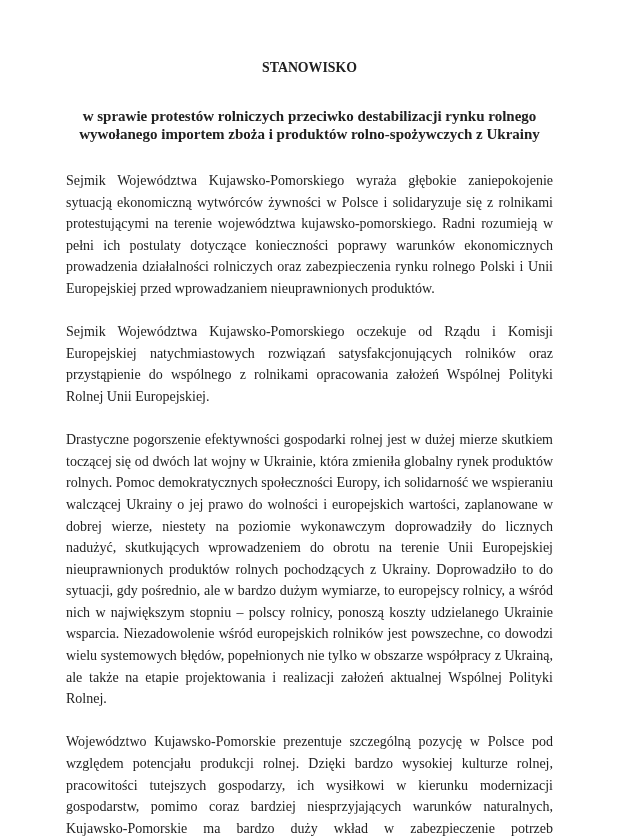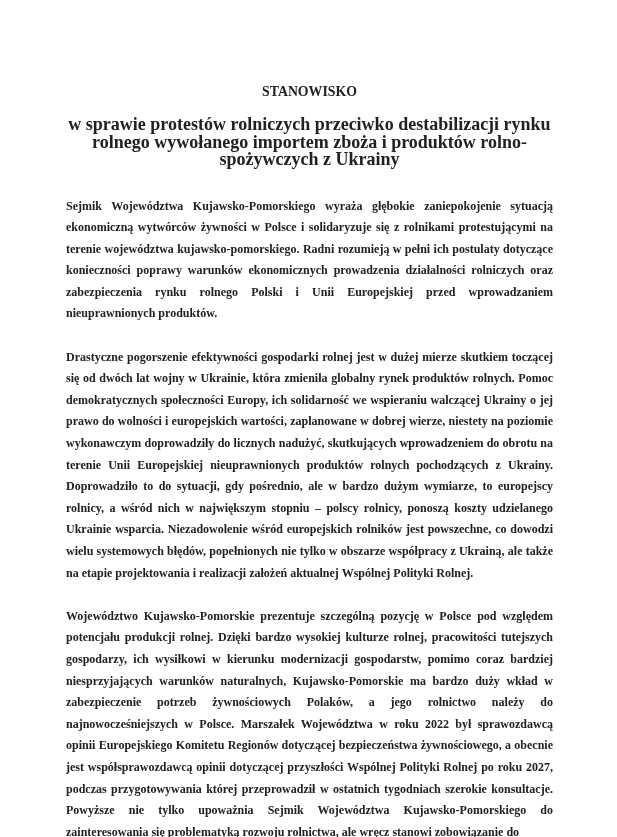--- a/index.html
+++ b/index.html
@@ -7,63 +7,63 @@
     padding: 0;
     background: #ffffff;
   }
   .page {
     position: relative;
     width: 617px;
     height: 837px;
     margin: 0 auto;
     background: #ffffff;
     box-sizing: border-box;
-    padding: 81px 64px 0 66px;
+    padding: 57px 64px 0 66px;
     overflow: hidden;
     font-family: "Liberation Serif", "DejaVu Serif", serif;
     color: #212121;
   }
   .doc-heading {
     text-align: center;
     font-weight: bold;
     font-size: 13.8px;
     line-height: 22px;
   }
   .doc-subject {
     text-align: center;
     font-weight: bold;
-    font-size: 18px;
+    font-size: 15px;
     line-height: 17.5px;
-    margin-top: 13px;
+    margin-top: 29px;
   }
   .doc-body {
     margin-top: 27px;
   }
   .body-par {
     margin: 0;
-    font-size: 12px;
+    font-size: 14px;
     line-height: 21.6px;
     text-align: justify;
     text-justify: inter-word;
-    font-weight: bold;
   }
   .body-par + .body-par {
     margin-top: 21.6px;
   }
 </style>
 </head>
 <body>
 
 <div class="page">
 
   <div class="doc-heading">
     <div>STANOWISKO</div>
   </div>
 
   <div class="doc-subject">w sprawie protestów rolniczych przeciwko destabilizacji rynku rolnego wywołanego importem zboża i produktów rolno-spożywczych z Ukrainy</div>
 
   <div class="doc-body">
     <p class="body-par">Sejmik Województwa Kujawsko-Pomorskiego wyraża głębokie zaniepokojenie sytuacją ekonomiczną wytwórców żywności w Polsce i solidaryzuje się z rolnikami protestującymi na terenie województwa kujawsko-pomorskiego. Radni rozumieją w pełni ich postulaty dotyczące konieczności poprawy warunków ekonomicznych prowadzenia działalności rolniczych oraz zabezpieczenia rynku rolnego Polski i Unii Europejskiej przed wprowadzaniem nieuprawnionych produktów.</p>
+    <p class="body-par">Sejmik Województwa Kujawsko-Pomorskiego oczekuje od Rządu i Komisji Europejskiej natychmiastowych rozwiązań satysfakcjonujących rolników oraz przystąpienie do wspólnego z rolnikami opracowania założeń Wspólnej Polityki Rolnej Unii Europejskiej.</p>
     <p class="body-par">Drastyczne pogorszenie efektywności gospodarki rolnej jest w dużej mierze skutkiem toczącej się od dwóch lat wojny w Ukrainie, która zmieniła globalny rynek produktów rolnych. Pomoc demokratycznych społeczności Europy, ich solidarność we wspieraniu walczącej Ukrainy o jej prawo do wolności i europejskich wartości, zaplanowane w dobrej wierze, niestety na poziomie wykonawczym doprowadziły do licznych nadużyć, skutkujących wprowadzeniem do obrotu na terenie Unii Europejskiej nieuprawnionych produktów rolnych pochodzących z Ukrainy. Doprowadziło to do sytuacji, gdy pośrednio, ale w bardzo dużym wymiarze, to europejscy rolnicy, a wśród nich w największym stopniu – polscy rolnicy, ponoszą koszty udzielanego Ukrainie wsparcia. Niezadowolenie wśród europejskich rolników jest powszechne, co dowodzi wielu systemowych błędów, popełnionych nie tylko w obszarze współpracy z Ukrainą, ale także na etapie projektowania i realizacji założeń aktualnej Wspólnej Polityki Rolnej.</p>
     <p class="body-par">Województwo Kujawsko-Pomorskie prezentuje szczególną pozycję w Polsce pod względem potencjału produkcji rolnej. Dzięki bardzo wysokiej kulturze rolnej, pracowitości tutejszych gospodarzy, ich wysiłkowi w kierunku modernizacji gospodarstw, pomimo coraz bardziej niesprzyjających warunków naturalnych, Kujawsko-Pomorskie ma bardzo duży wkład w zabezpieczenie potrzeb żywnościowych Polaków, a jego rolnictwo należy do najnowocześniejszych w Polsce. Marszałek Województwa w roku 2022 był sprawozdawcą opinii Europejskiego Komitetu Regionów dotyczącej bezpieczeństwa żywnościowego, a obecnie jest współsprawozdawcą opinii dotyczącej przyszłości Wspólnej Polityki Rolnej po roku 2027, podczas przygotowywania której przeprowadził w ostatnich tygodniach szerokie konsultacje. Powyższe nie tylko upoważnia Sejmik Województwa Kujawsko-Pomorskiego do zainteresowania się problematyką rozwoju rolnictwa, ale wręcz stanowi zobowiązanie do</p>
   </div>
 
 </div>
 
 </body></html>

